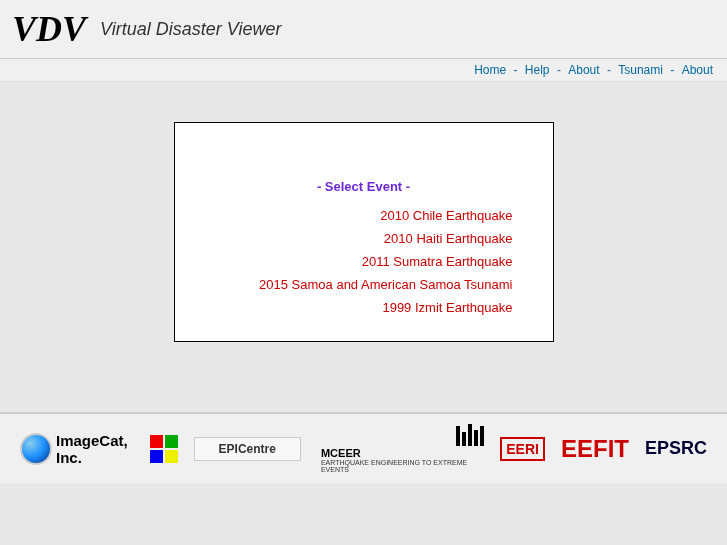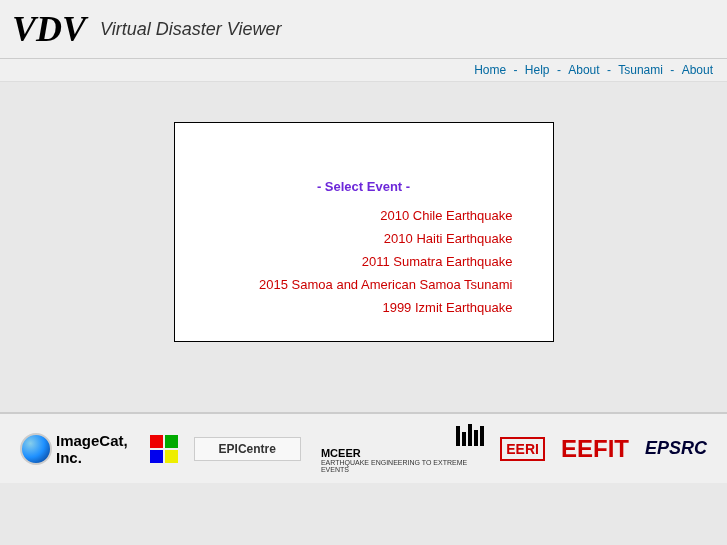--- a/index.html
+++ b/index.html
@@ -185,21 +185,20 @@
     .logo-eefit {
       font-size: 24px;
       font-weight: bold;
       color: #cc0000;
     }
 
     .logo-epsrc {
       font-size: 18px;
       font-weight: bold;
       color: #000033;
-      font-style: italic;
     }
 
     #spacer {
       background-color: #e8e8e8;
       height: 30px;
     }
   </style>
 </head>
 <body>
 

